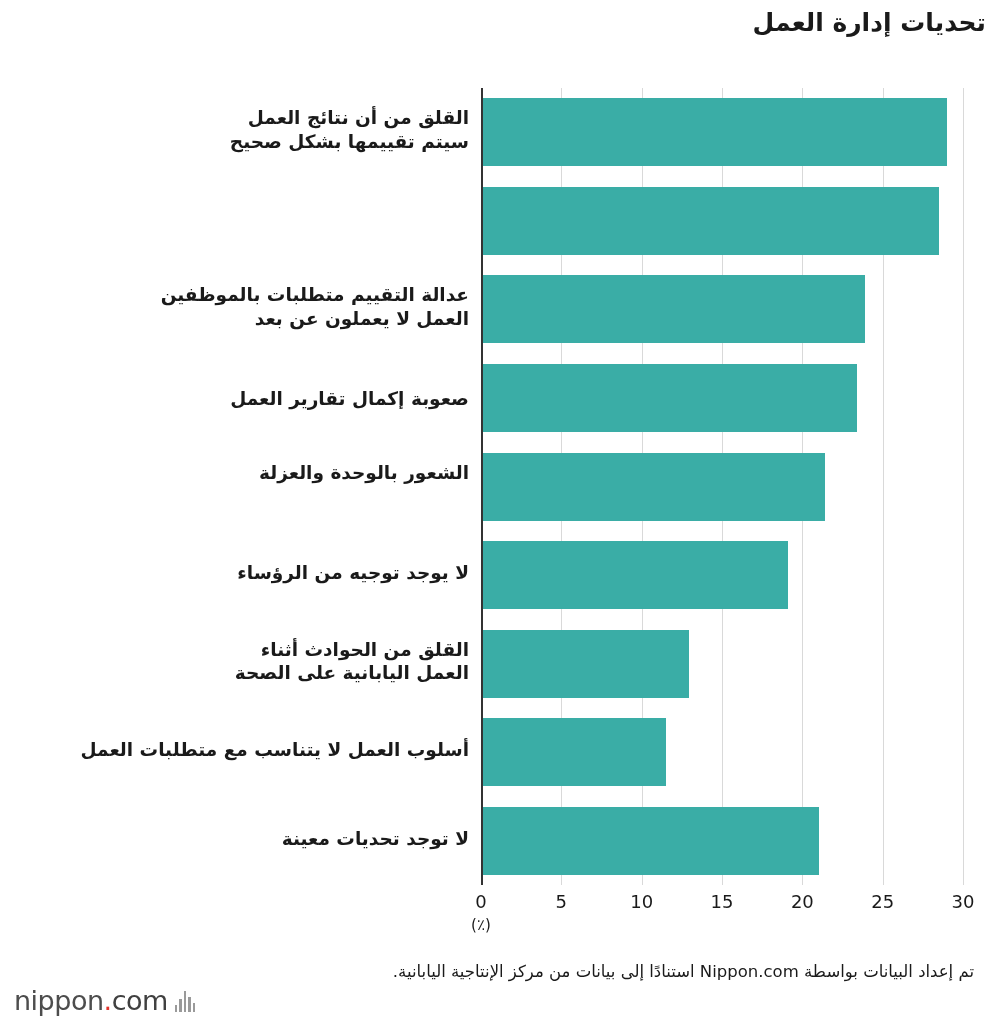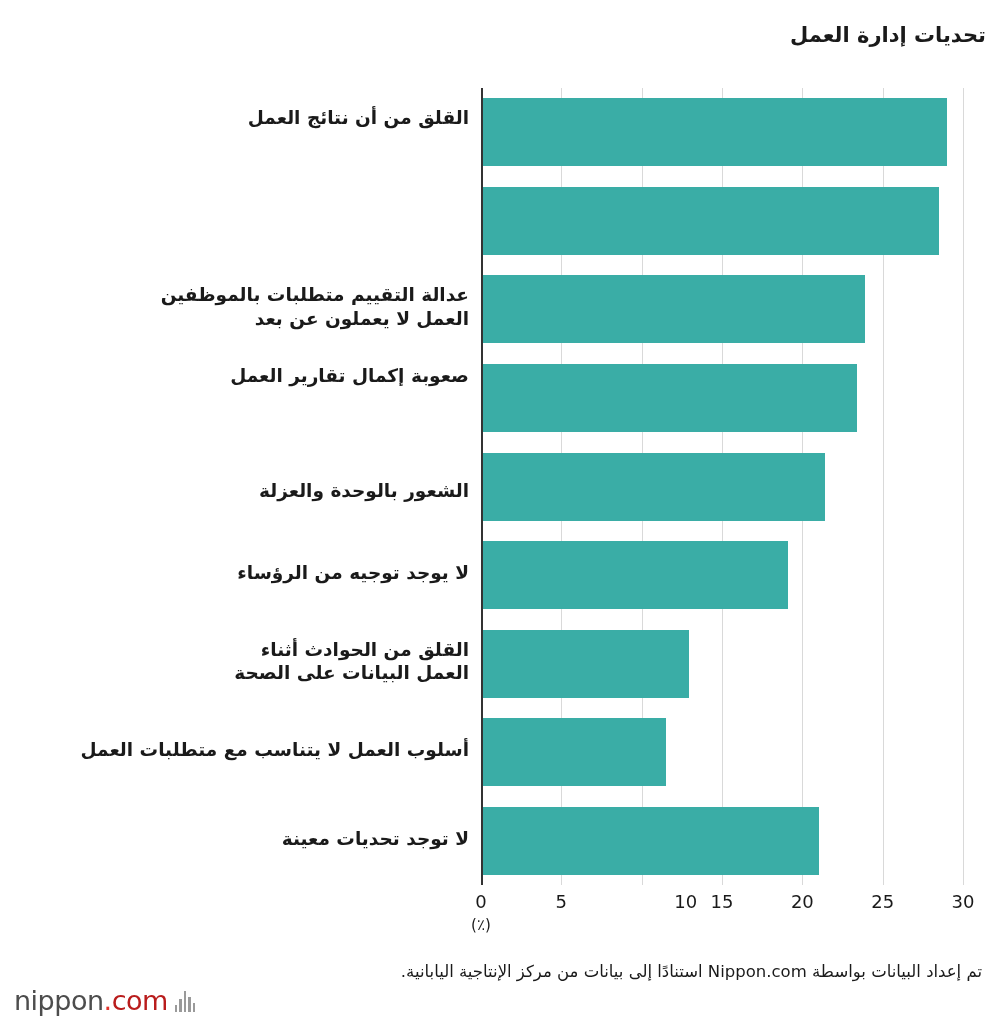--- a/index.html
+++ b/index.html
@@ -12,22 +12,22 @@
   #page {
     position: relative;
     width: 1000px; height: 1030px;
     overflow: hidden;
     background: #ffffff;
   }
 
   
   .title {
     position: absolute;
-    top: 23px; right: 14px;
-    font-size: 21px;
+    top: 8px; right: 14px;
+    font-size: 25px;
     font-weight: bold;
     color: #1a1a1a;
     letter-spacing: 0px;
     direction: rtl;
   }
 
   
   .chart-wrap {
     position: absolute;
     left: 0; top: 88px;
@@ -96,21 +96,21 @@
     left: 481px;
     top: 828px;
     font-size: 15px;
     color: #1a1a1a;
     transform: translateX(-50%);
   }
 
   
   .note {
     position: absolute;
-    right: 18px;
+    right: 26px;
     top: 960px;
     width: 760px;
     text-align: right;
     direction: rtl;
     font-size: 16.5px;
     color: #1a1a1a;
     line-height: 1.5;
   }
 
   
@@ -134,21 +134,21 @@
     background: #9a9a9a;
   }
   .logo-text {
     font-size: 27px;
     color: #4d4d4d;
     letter-spacing: -0.5px;
     direction: ltr;
     font-family: "DejaVu Sans", "Liberation Sans", sans-serif;
   }
   .logo-text .dot { color: #e2342c; }
-  .logo-text .com { color: #b91c1c; }
+  .logo-text .com { color: #404040; }
 </style>
 </head>
 <body>
 
 <div id="page">
 
   <div class="title">تحديات إدارة العمل</div>
 
   <div class="chart-wrap">
     <div class="plot" id="plot">
@@ -165,21 +165,21 @@
         <div class="bar" title="صعوبة إكمال تقارير العمل: 23.3%" style="top: 275.944px; height: 68px; width: 374.353px; background: rgb(58, 173, 166);"></div>
         <div class="bar" title="الشعور بالوحدة والعزلة: 21.3%" style="top: 364.5px; height: 68px; width: 342.22px; background: rgb(58, 173, 166);"></div>
         <div class="bar" title="لا يوجد توجيه من الرؤساء: 19%" style="top: 453.056px; height: 68px; width: 305.267px; background: rgb(58, 173, 166);"></div>
         <div class="bar" title="القلق من الحوادث أثناء العمل والمحافظة على الصحة: 12.8%" style="top: 541.611px; height: 68px; width: 205.653px; background: rgb(58, 173, 166);"></div>
         <div class="bar" title="أسلوب العمل لا يتناسب مع متطلبات العمل: 11.4%" style="top: 630.167px; height: 68px; width: 183.16px; background: rgb(58, 173, 166);"></div>
         <div class="bar" title="لا توجد تحديات معينة: 20.9%" style="top: 718.722px; height: 68px; width: 335.793px; background: rgb(58, 173, 166);"></div>
       </div>
     <div class="ticks" id="ticks">
         <div class="tick" style="left: 0px;">0</div>
         <div class="tick" style="left: 80.3333px;">5</div>
-        <div class="tick" style="left: 160.667px; margin-left: 44px;">10</div>
+        <div class="tick" style="left: 160.667px;">10</div>
         <div class="tick" style="left: 241px;">15</div>
         <div class="tick" style="left: 321.333px;">20</div>
         <div class="tick" style="left: 401.667px;">25</div>
         <div class="tick" style="left: 482px;">30</div>
       </div>
     <div class="unit">(٪)</div>
   </div>
 
   <div class="note">تم إعداد البيانات بواسطة Nippon.com استنادًا إلى بيانات من مركز الإنتاجية اليابانية.</div>
 
@@ -189,37 +189,38 @@
         <i style="height:15px"></i>
         <i style="height:21px"></i>
         <i style="height:13px"></i>
         <i style="height:7px"></i>
     </span>
     <span class="logo-text"><span>nippon</span><span class="dot">.</span><span class="com">com</span></span>
   </div>
 
 <div class="cat-label" style="top: 106.278px;">
       <span>القلق من أن نتائج العمل</span>
+      <span>سيتم تقييمها بشكل صحيح</span>
     </div>
     <div class="cat-label" style="top: 283.389px;">
       <span>عدالة التقييم متطلبات بالموظفين</span>
       <span>العمل لا يعملون عن بعد</span>
     </div>
-    <div class="cat-label" style="top: 364px;">
+    <div class="cat-label" style="top: 387px;">
       <span>صعوبة إكمال تقارير العمل</span>
     </div>
-    <div class="cat-label" style="top: 479px; margin-left: 41px;">
+    <div class="cat-label" style="top: 461px; margin-left: 41px;">
       <span>الشعور بالوحدة والعزلة</span>
     </div>
     <div class="cat-label" style="top: 561.056px;">
       <span>لا يوجد توجيه من الرؤساء</span>
     </div>
     <div class="cat-label" style="top: 637.611px;">
       <span>القلق من الحوادث أثناء</span>
-      <span>العمل البيانات على الصحة</span>
+      <span>العمل اليابانية على الصحة</span>
     </div>
     <div class="cat-label" style="top: 738.167px;">
       <span>أسلوب العمل لا يتناسب مع متطلبات العمل</span>
     </div>
     <div class="cat-label" style="top: 826.722px;">
       <span>لا توجد تحديات معينة</span>
     </div>
   </div>
 
 </body></html>

